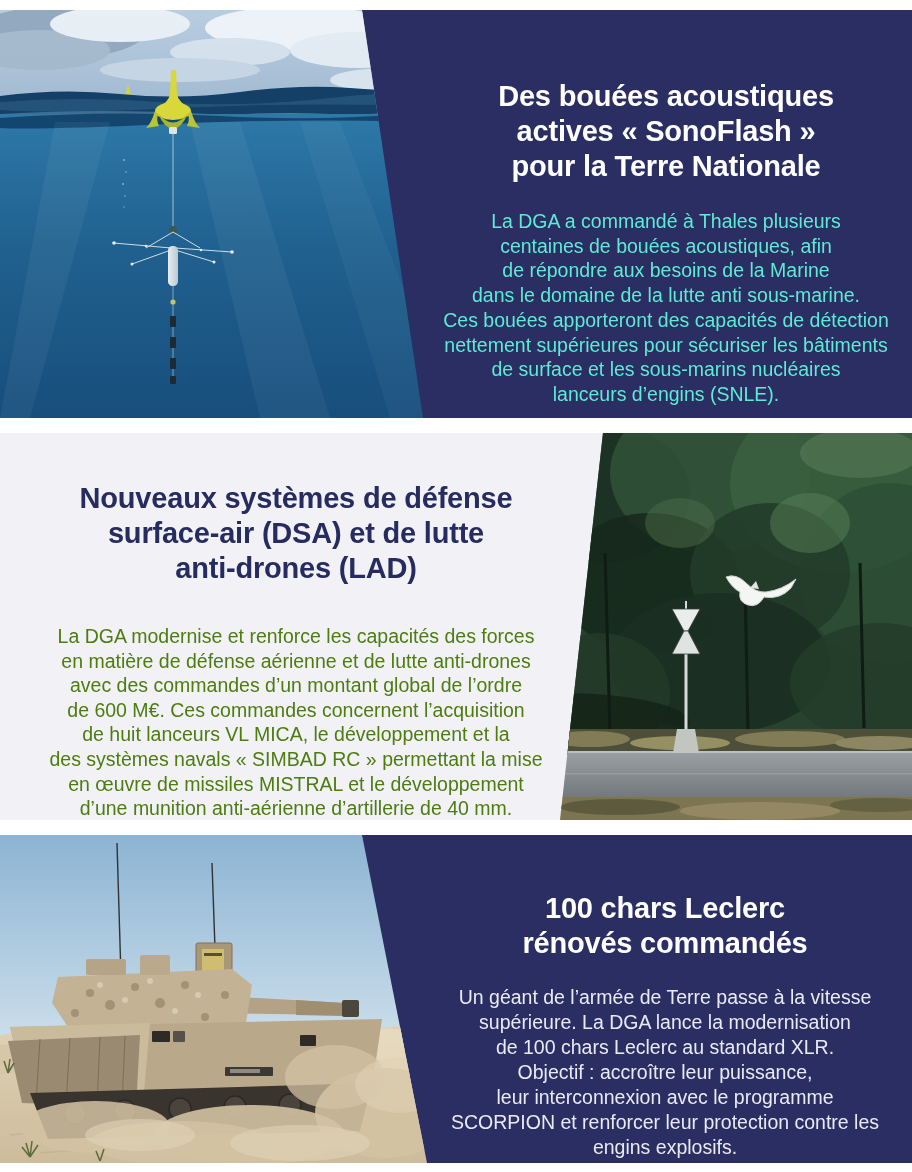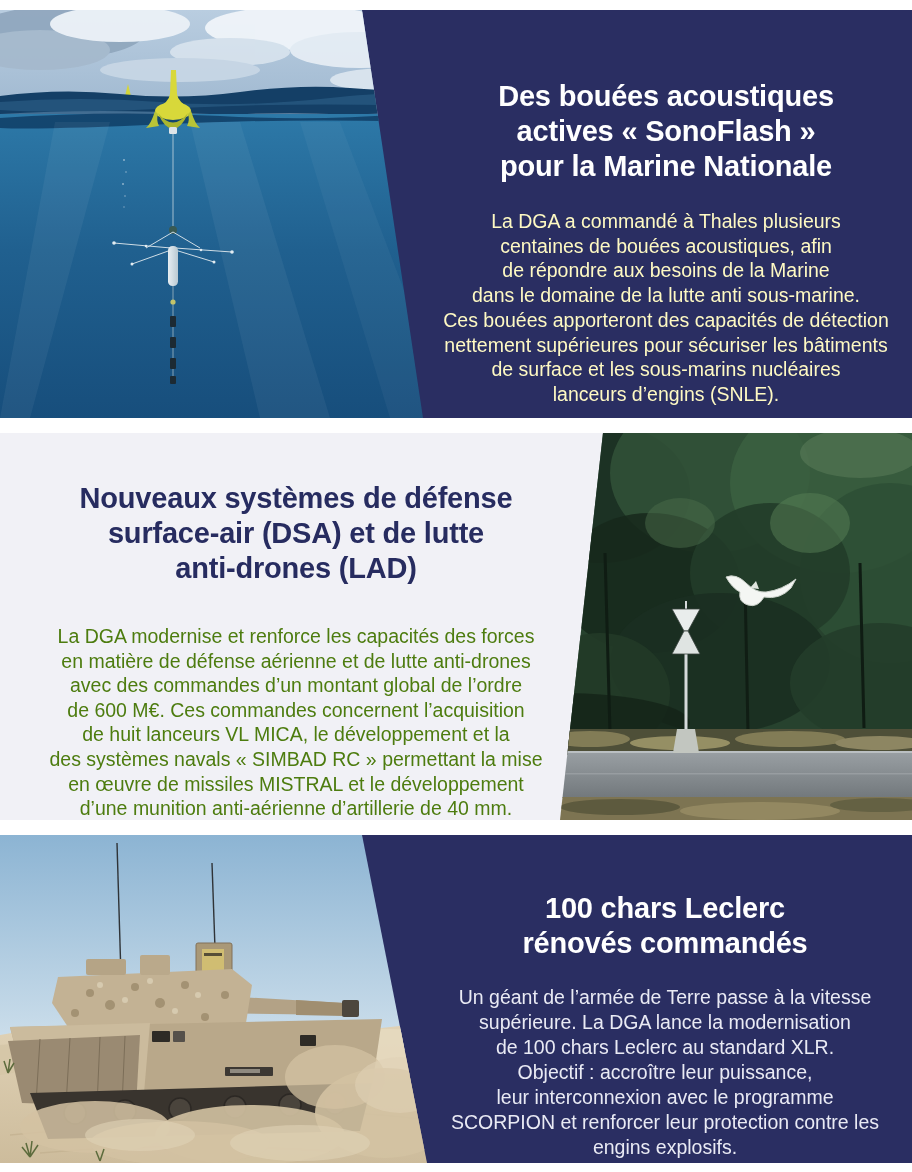--- a/index.html
+++ b/index.html
@@ -13,21 +13,21 @@
   #sec3{top:835px;height:328px;}
   .photo{position:absolute;top:0;overflow:hidden;}
   #photo1{left:0;width:423px;height:408px;clip-path:polygon(0 0,362px 0,423px 100%,0 100%);}
   #photo2{left:560px;width:352px;height:387px;clip-path:polygon(43px 0,100% 0,100% 100%,0 100%);}
   #photo3{left:0;width:427px;height:328px;clip-path:polygon(0 0,362px 0,100% 100%,0 100%);}
   .txt{position:absolute;text-align:center;}
   .heading{font-weight:bold;font-size:29px;line-height:35px;letter-spacing:-0.2px;}
   .bodytext{font-size:19.5px;line-height:24.7px;}
   .ln{display:block;}
   #txt1{left:428px;width:476px;top:45px;color:#ffffff;}
-  #txt1 .bodytext{margin-top:25px;color:#fef9c3;}
+  #txt1 .bodytext{margin-top:25px;color:#5eead4;}
   #txt2{left:8px;width:576px;top:24px;color:#272c60;}
   #txt2 .bodytext{margin-top:38px;color:#4d7c0f;line-height:24.6px;}
   #txt3{left:420px;width:490px;top:32px;color:#ffffff;}
   #txt3 .bodytext{color:#e9eaf4;line-height:25px;}
   svg{display:block;}
 </style>
 </head>
 <body>
 
 <div class="page">
@@ -121,21 +121,21 @@
           <rect x="170" y="327" width="6" height="11" rx="1" fill="#1c2a33"></rect>
           <rect x="170" y="348" width="6" height="11" rx="1" fill="#1c2a33"></rect>
           <rect x="170" y="366" width="6" height="8" rx="1" fill="#1c2a33"></rect>
         </g>
       </svg>
     </div>
     <div class="txt" id="txt1">
       <h2 class="heading">
         <span class="ln">Des bouées acoustiques</span>
         <span class="ln">actives « SonoFlash »</span>
-        <span class="ln">pour la Marine Nationale</span>
+        <span class="ln">pour la Terre Nationale</span>
       </h2>
       <p class="bodytext">
         <span class="ln">La DGA a commandé à Thales plusieurs</span>
         <span class="ln">centaines de bouées acoustiques, afin</span>
         <span class="ln">de répondre aux besoins de la Marine</span>
         <span class="ln">dans le domaine de la lutte anti sous-marine.</span>
         <span class="ln">Ces bouées apporteront des capacités de détection</span>
         <span class="ln">nettement supérieures pour sécuriser les bâtiments</span>
         <span class="ln">de surface et les sous-marins nucléaires</span>
         <span class="ln">lanceurs d’engins (SNLE).</span>

